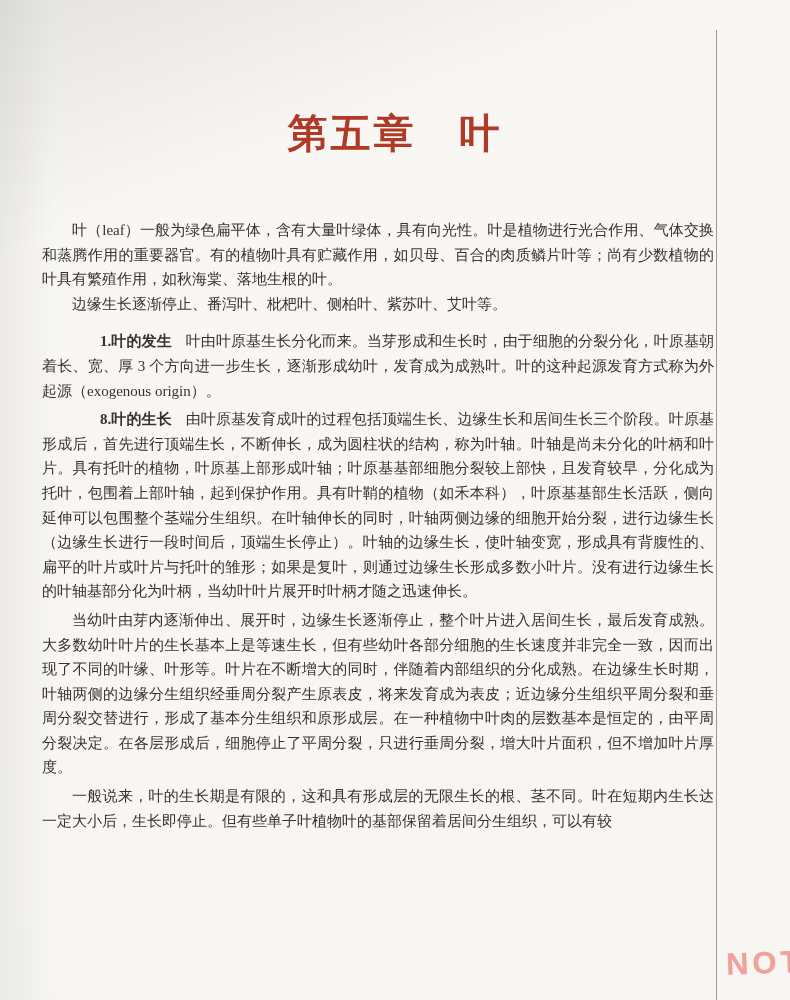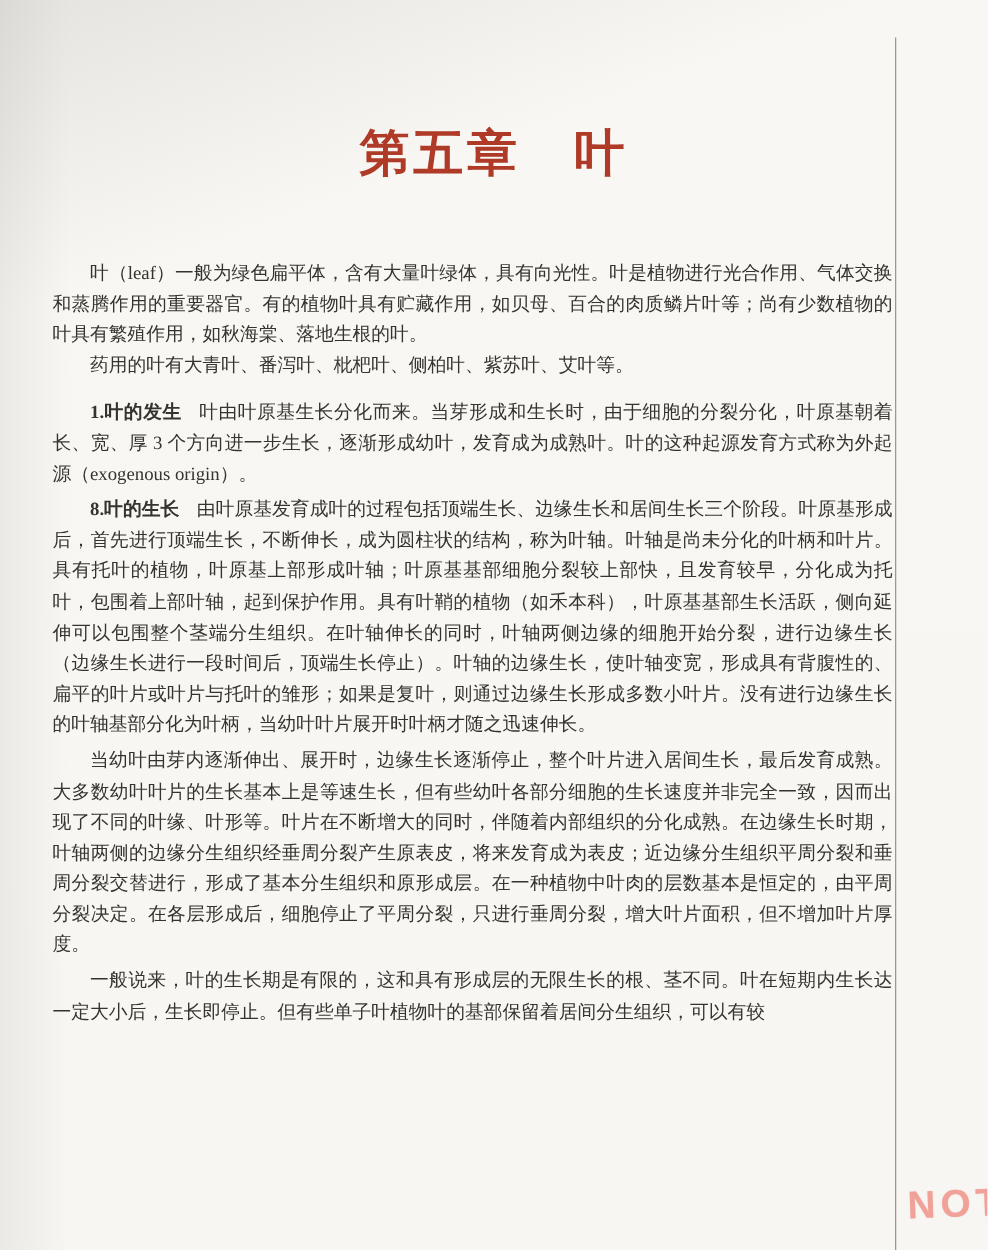--- a/index.html
+++ b/index.html
@@ -28,21 +28,21 @@
     width: 1px;
     height: 970px;
     background: #8d7164;
     opacity: 0.75;
   }
   .content {
     position: relative;
     padding: 0 76px 0 42px; 
   }
   h1.chapter-title {
-    margin: 1px;
+    margin: 12px;
     padding-top: 98px;
     height: 48px;
     line-height: 48px;
     text-align: center;
     font-size: 40px;
     font-weight: bold;
     letter-spacing: 3px;
     color: #ae3a27;
   }
   p.body {
@@ -71,21 +71,21 @@
     font-weight: bold;
     letter-spacing: 1px;
     color: #b23a28;
     font-family: "Liberation Sans", "DejaVu Sans", sans-serif;
   }
   p.after-subsection { margin-top: 13px; }
   p.follow { margin-top: 4px; }
   .lead {
     font-weight: bold;
   }
-  .lead:not(:empty) { margin-right: 14px; }
+  .lead:not(:empty) { margin-right: 14px; margin-left: 28px; }
   .watermark {
     position: absolute;
     left: 726px;
     top: 945px;
     font-family: "Liberation Sans", "DejaVu Sans", sans-serif;
     font-weight: bold;
     font-size: 31px;
     line-height: 36px;
     letter-spacing: 4px;
     color: #ef9b91;
@@ -101,21 +101,21 @@
 <div class="page">
 
   <div class="margin-rule"></div>
 
   <h1 class="chapter-title">第五章　叶</h1>
 
   <div class="content">
 
     <p class="body first-intro">叶（leaf）一般为绿色扁平体，含有大量叶绿体，具有向光性。叶是植物进行光合作用、气体交换和蒸腾作用的重要器官。有的植物叶具有贮藏作用，如贝母、百合的肉质鳞片叶等；尚有少数植物的叶具有繁殖作用，如秋海棠、落地生根的叶。</p>
 
-    <p class="body">药用的叶有大青叶、番泻叶、枇杷叶、侧柏叶、紫苏叶、艾叶等。</p>
+    <p class="body">边缘生长逐渐停止、番泻叶、枇杷叶、侧柏叶、紫苏叶、艾叶等。</p>
 
 
 
     <p class="body after-subsection">
       <span class="lead">1.叶的发生</span><span>叶由叶原基生长分化而来。当芽形成和生长时，由于细胞的分裂分化，叶原基朝着长、宽、厚 3 个方向进一步生长，逐渐形成幼叶，发育成为成熟叶。叶的这种起源发育方式称为外起源（exogenous origin）。</span>
     </p>
 
     <p class="body follow">
       <span class="lead">8.叶的生长</span><span>由叶原基发育成叶的过程包括顶端生长、边缘生长和居间生长三个阶段。叶原基形成后，首先进行顶端生长，不断伸长，成为圆柱状的结构，称为叶轴。叶轴是尚未分化的叶柄和叶片。具有托叶的植物，叶原基上部形成叶轴；叶原基基部细胞分裂较上部快，且发育较早，分化成为托叶，包围着上部叶轴，起到保护作用。具有叶鞘的植物（如禾本科），叶原基基部生长活跃，侧向延伸可以包围整个茎端分生组织。在叶轴伸长的同时，叶轴两侧边缘的细胞开始分裂，进行边缘生长（边缘生长进行一段时间后，顶端生长停止）。叶轴的边缘生长，使叶轴变宽，形成具有背腹性的、扁平的叶片或叶片与托叶的雏形；如果是复叶，则通过边缘生长形成多数小叶片。没有进行边缘生长的叶轴基部分化为叶柄，当幼叶叶片展开时叶柄才随之迅速伸长。</span>
     </p>

